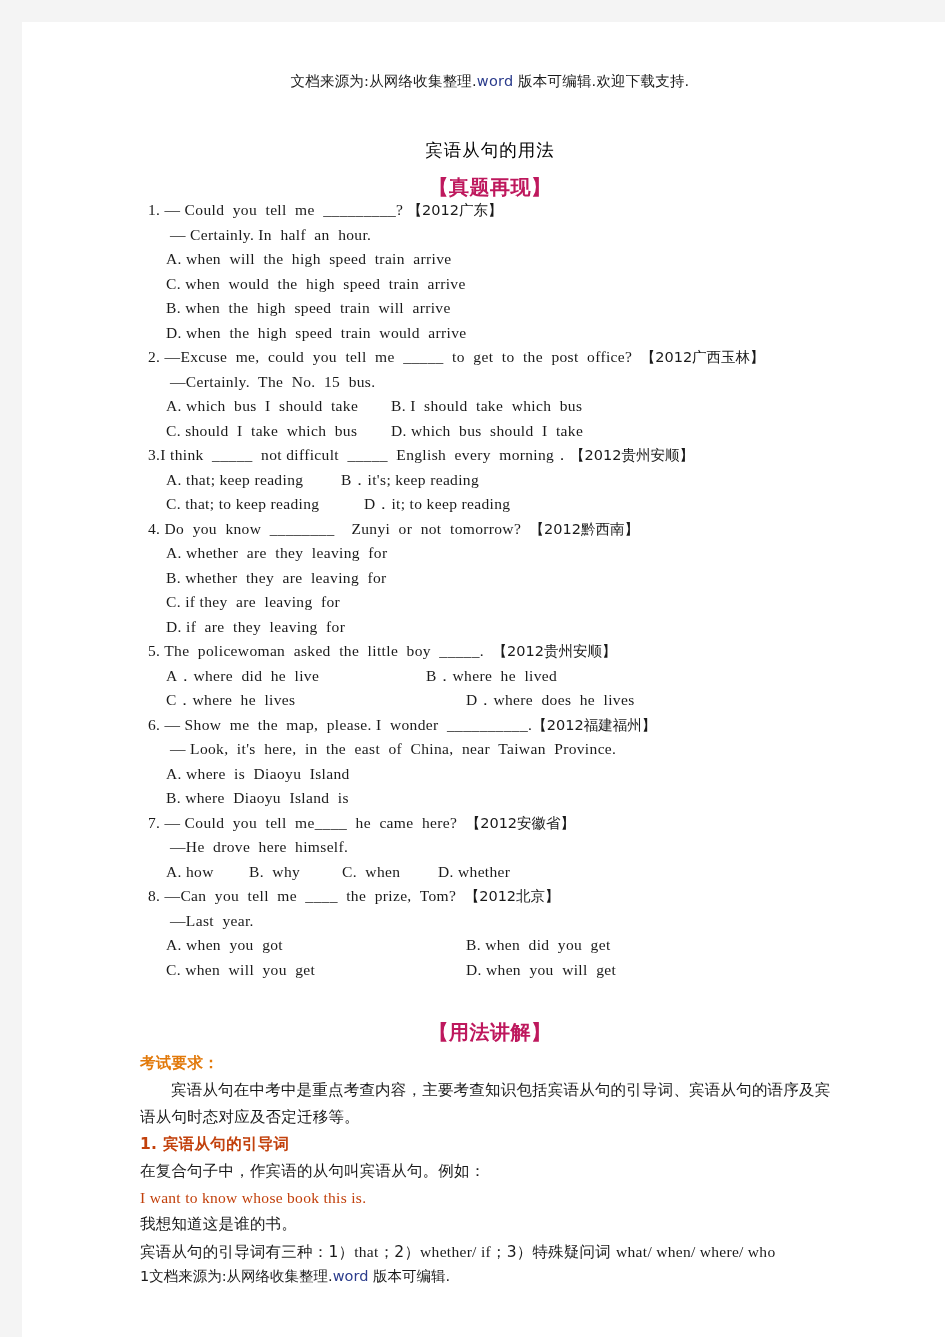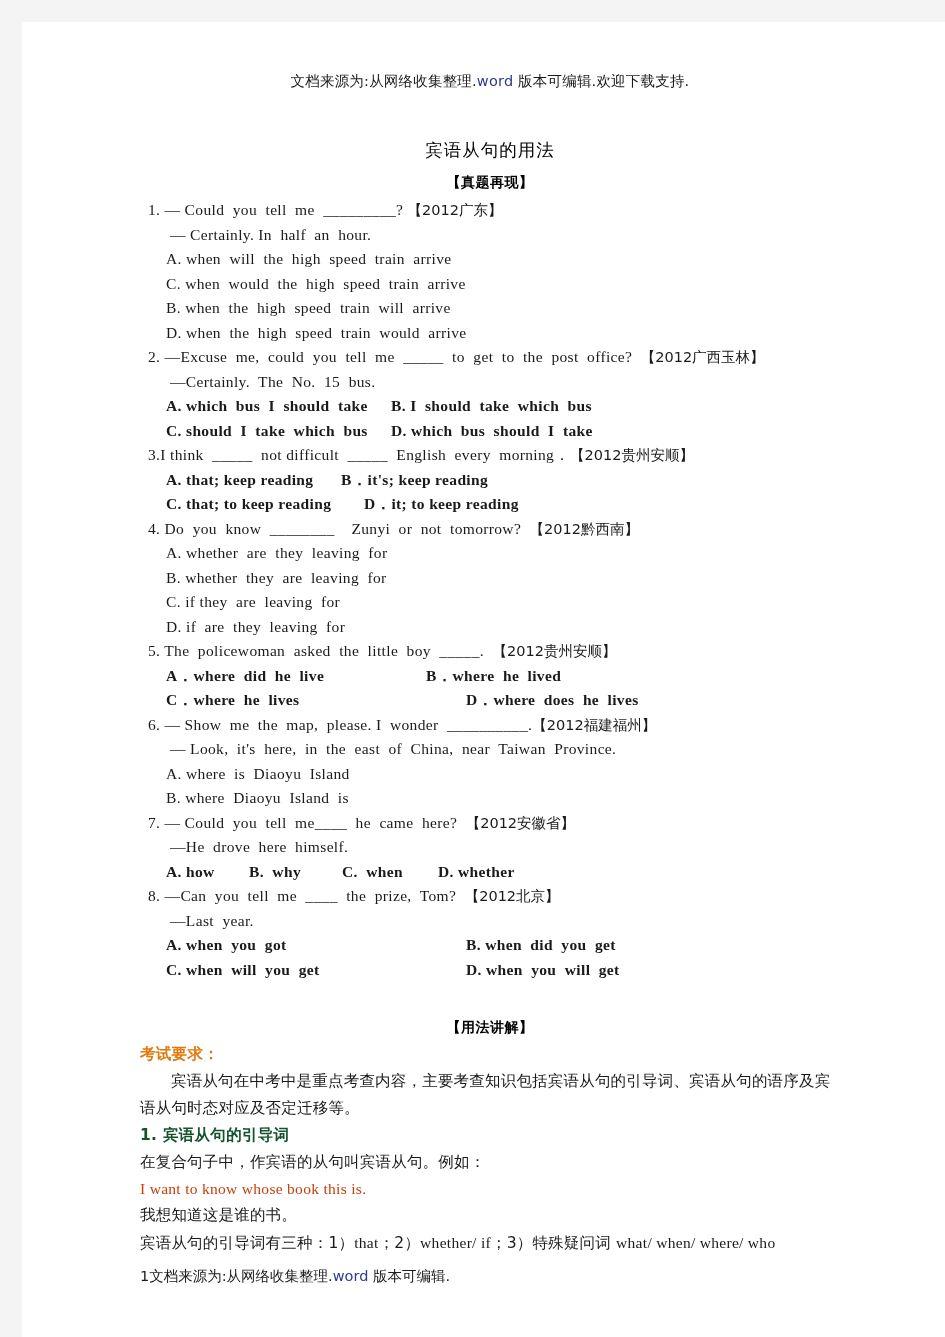--- a/index.html
+++ b/index.html
@@ -70,23 +70,23 @@
     font-size: 17.5px;
     font-weight: normal;
     color: #000;
     letter-spacing: 1px;
     margin-top: 6px;
   }
   .section-title {
     width: 700px;
     text-align: center;
     font-family: "DejaVu Sans", sans-serif;
-    font-size: 14px;
+    font-size: 20px;
     font-weight: bold;
-    color: #000000;
+    color: #be185d;
     letter-spacing: 0.5px;
   }
   #tt-zhenti { position: absolute; left: 0; top: 152px; }
 
   
   .questions {
     position: absolute;
     left: 0;
     top: 176px;
     width: 700px;
@@ -104,38 +104,38 @@
   }
   .line.stem  { padding-left: 8px; text-indent: -8px; margin-left: 8px; }
   .line.reply { padding-left: 30px; }
   .line.opt   { padding-left: 26px; }
   .line.opt2  { padding-left: 26px; }
   .src {
     font-family: "DejaVu Sans", sans-serif;
     font-size: 14.5px;
     letter-spacing: 0;
   }
-  .optcol { display: inline-block; font-weight: bold; }
+  .optcol { display: inline-block; }
 
   
   .explain {
     position: absolute;
     left: 0;
     top: 997px;
     width: 700px;
   }
   .cn-head-orange {
     font-family: "DejaVu Sans", sans-serif;
     font-size: 15.5px;
     font-weight: bold;
     color: #e2790a;
     line-height: 27px;
     letter-spacing: 0.3px;
   }
-  .cn-head-orange.sub { color: #14532d; }
+  .cn-head-orange.sub { color: #c2410c; }
   .cn-body {
     font-family: "DejaVu Sans", sans-serif;
     font-size: 15.5px;
     color: #1a1a1a;
     line-height: 27px;
     letter-spacing: 0.2px;
   }
   .cn-body.indent { text-indent: 31px; }
   .en-body {
     font-family: "Liberation Serif", "DejaVu Serif", serif;

